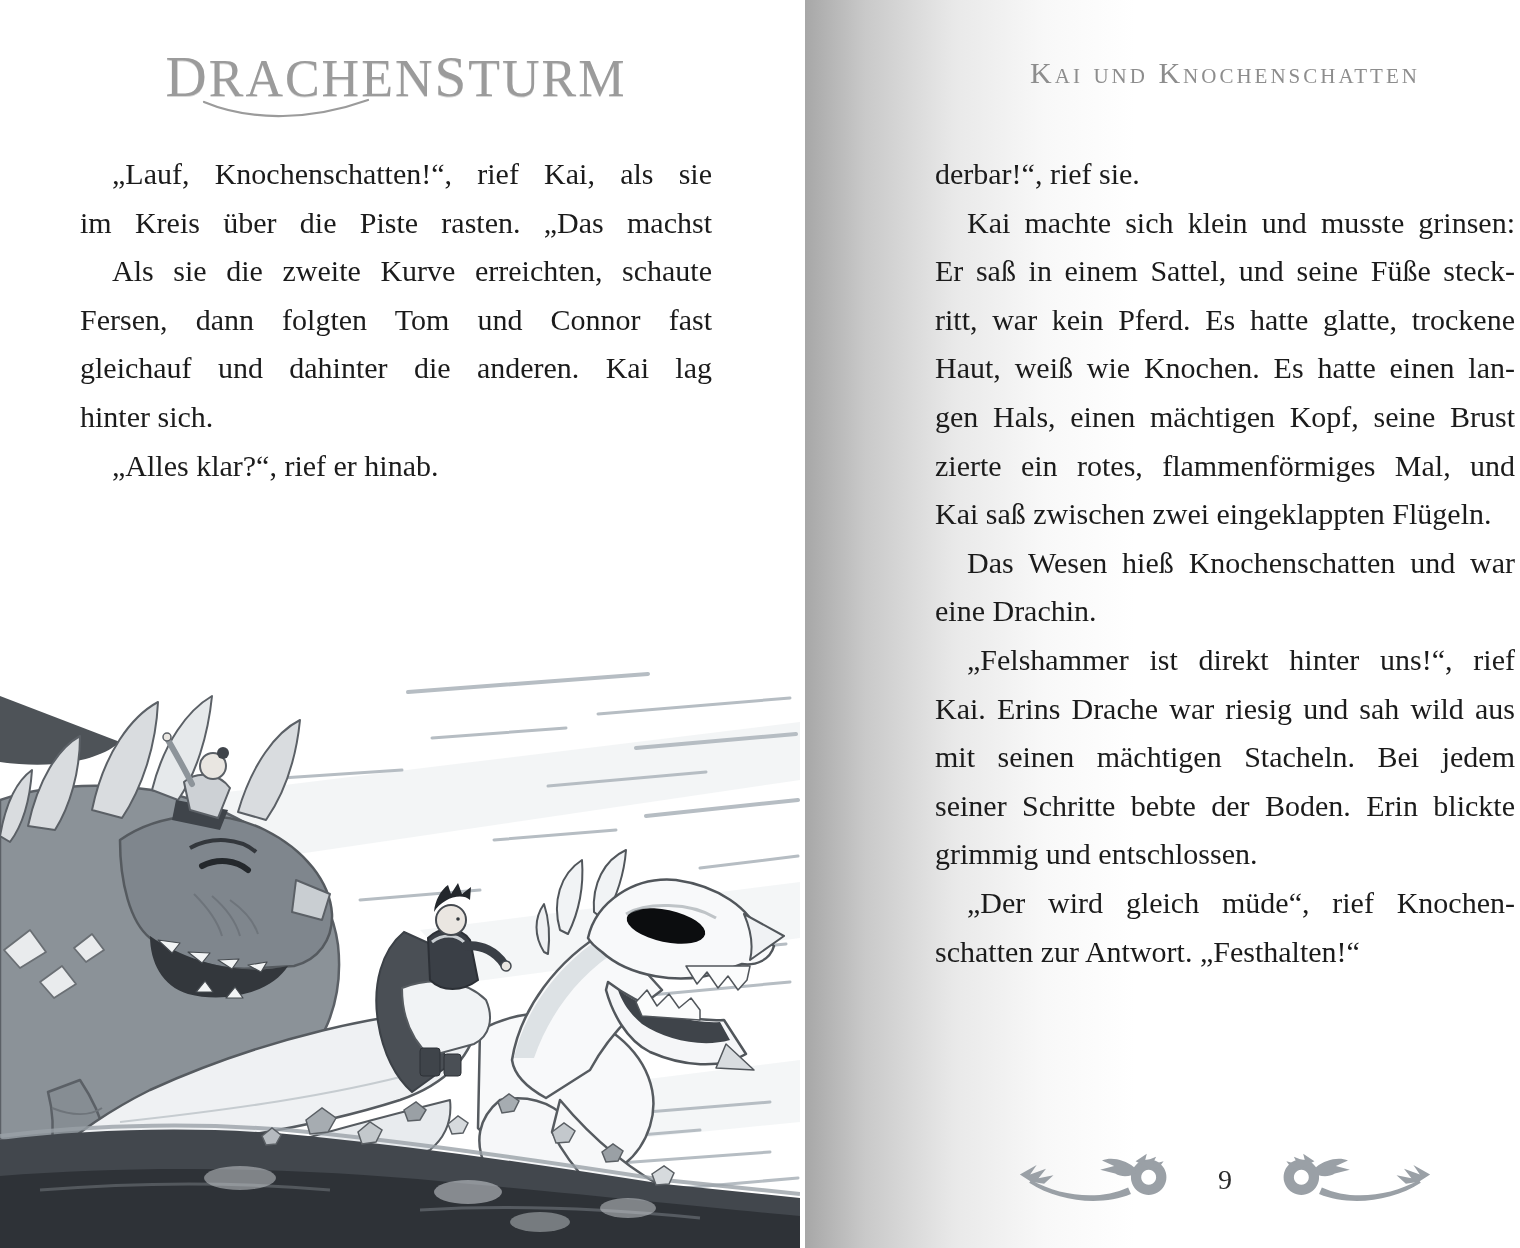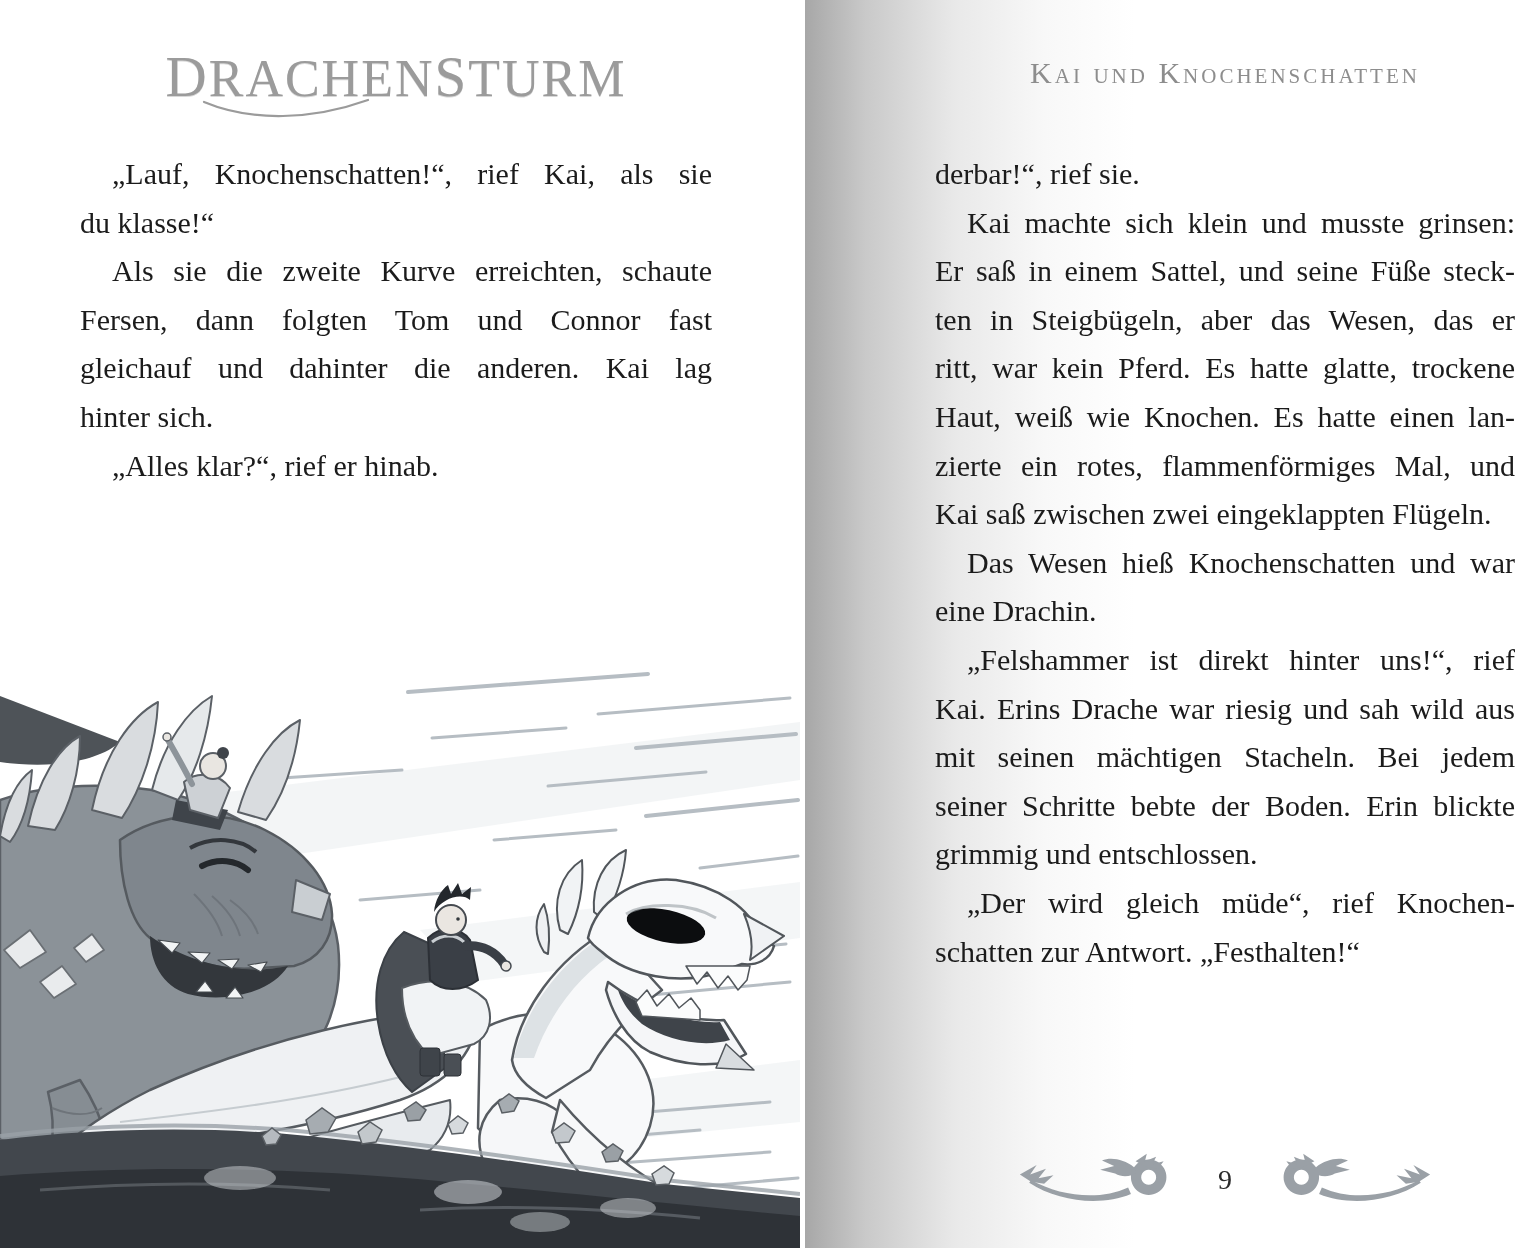--- a/index.html
+++ b/index.html
@@ -66,21 +66,21 @@
           <span class="big">S</span>
           <span class="small">TURM</span>
         <svg class="logo-swash" width="170" height="26" viewBox="0 0 170 26">
           <path d="M2,4 C50,24 110,22 166,2" fill="none" stroke="#9b9b9b" stroke-width="2.2" stroke-linecap="round"></path>
         </svg>
       </span>
     </div>
 
     <div class="textcol textcol-left">
       <div class="ln indent">„Lauf, Knochenschatten!“, rief Kai, als sie</div>
-      <div class="ln end">du klasse!“</div>
+      <div class="ln">im Kreis über die Piste rasten. „Das machst</div>
       <div class="ln indent">Als sie die zweite Kurve erreichten, schaute</div>
       <div class="ln">Fersen, dann folgten Tom und Connor fast</div>
       <div class="ln">gleichauf und dahinter die anderen. Kai lag</div>
       <div class="ln end">hinter sich.</div>
       <div class="ln indent end">„Alles klar?“, rief er hinab.</div>
     </div>
 
     <div class="illu">
       <svg viewBox="0 0 800 618" width="800" height="618" role="img" aria-label="Graustufen-Illustration: Erin reitet auf dem grauen, stacheligen Drachen Felshammer, davor rennt Kai auf der weißen Drachin Knochenschatten über die Piste.">
 
@@ -259,23 +259,23 @@
   <div class="right-page">
 
     <div class="chapter-wrap">
       <span class="chapter">Kai und Knochenschatten</span>
     </div>
 
     <div class="textcol textcol-right">
       <div class="ln end">derbar!“, rief sie.</div>
       <div class="ln indent">Kai machte sich klein und musste grinsen:</div>
       <div class="ln">Er saß in einem Sattel, und seine Füße steck-</div>
-      <div class="ln">ten in Steigbügeln, aber das Wesen, das er</div>
       <div class="ln">ritt, war kein Pferd. Es hatte glatte, trockene</div>
       <div class="ln">Haut, weiß wie Knochen. Es hatte einen lan-</div>
+      <div class="ln">gen Hals, einen mächtigen Kopf, seine Brust</div>
       <div class="ln">zierte ein rotes, flammenförmiges Mal, und</div>
       <div class="ln end">Kai saß zwischen zwei eingeklappten Flügeln.</div>
       <div class="ln indent">Das Wesen hieß Knochenschatten und war</div>
       <div class="ln end">eine Drachin.</div>
       <div class="ln indent">„Felshammer ist direkt hinter uns!“, rief</div>
       <div class="ln">Kai. Erins Drache war riesig und sah wild aus</div>
       <div class="ln">mit seinen mächtigen Stacheln. Bei jedem</div>
       <div class="ln">seiner Schritte bebte der Boden. Erin blickte</div>
       <div class="ln end">grimmig und entschlossen.</div>
       <div class="ln indent">„Der wird gleich müde“, rief Knochen-</div>

